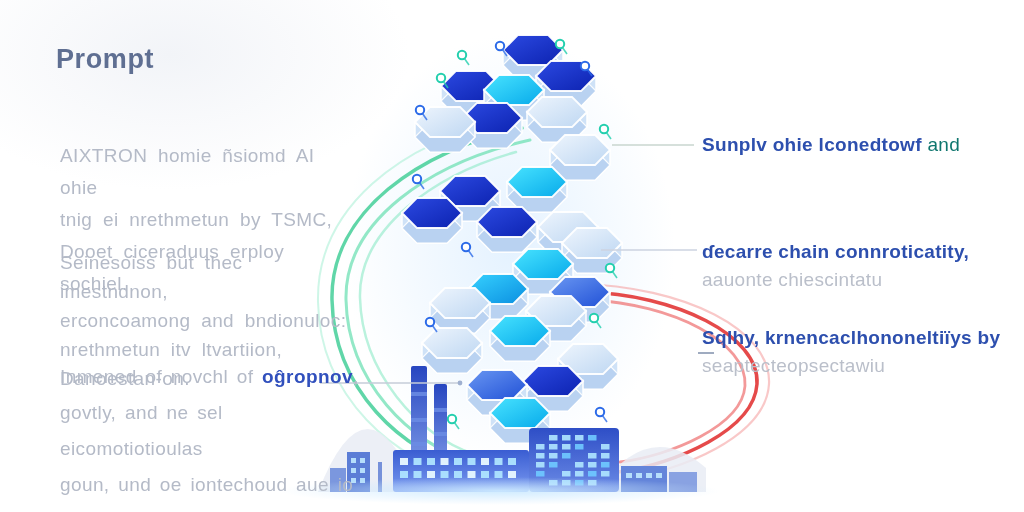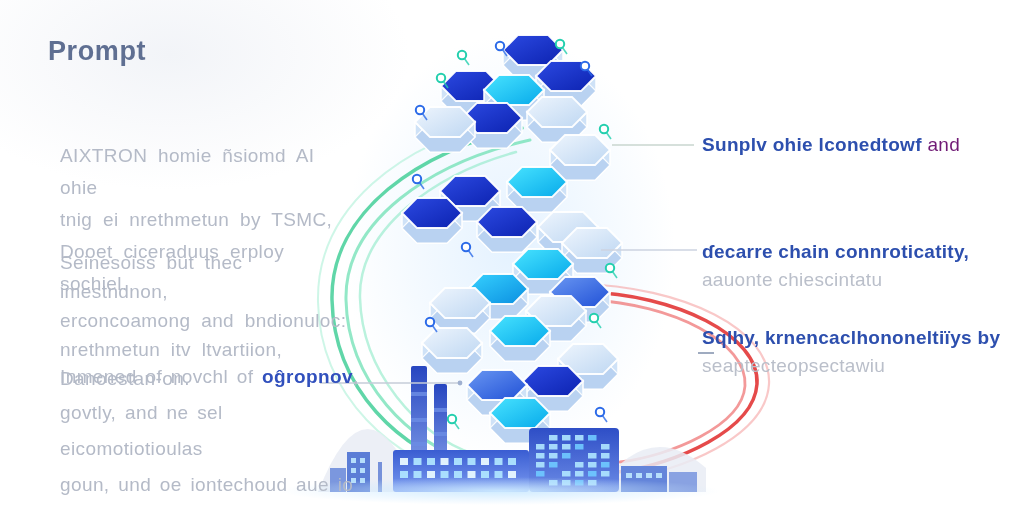--- a/index.html
+++ b/index.html
@@ -1,33 +1,33 @@
 <!DOCTYPE html>
 <html><head>
 <meta charset="utf-8">
 <style>
   html,body{margin:0;padding:0;background:#ffffff;}
   .canvas{position:relative;width:1024px;height:512px;background:#ffffff;overflow:hidden;
           font-family:"Liberation Sans",sans-serif;}
   .blob-a{position:absolute;left:-70px;top:-80px;width:480px;height:270px;
           background:radial-gradient(closest-side,#f2f4f8 0%,rgba(242,244,248,0) 100%);}
   #art{position:absolute;left:0;top:0;width:1024px;height:512px;}
-  .title{position:absolute;left:48px;top:36px;margin:0;font-size:27px;font-weight:bold;
+  .title{position:absolute;left:48px;top:36px;margin:8px;font-size:27px;font-weight:bold;
          color:#5f6f92;letter-spacing:.6px;}
   .para{position:absolute;left:48px;width:300px;margin:12px;color:#b4bac7;font-size:19px;
         white-space:pre-line;letter-spacing:.4px;word-spacing:5px;}
   .p1{top:128px;line-height:32px;}
   .p2{top:236px;line-height:29px;}
   .p3{top:347px;line-height:36px;word-spacing:3px;}
   .para span{white-space:pre-line;}
   .hl{color:#3150bd;font-weight:bold;}
   .label{position:absolute;left:702px;width:300px;font-size:19px;line-height:27px;letter-spacing:.3px;}
   .l1{top:131px;}.l2{top:238px;}.l3{top:324px;}
   .strong{color:#2d4fae;font-weight:bold;}
-  .tail{color:#701a75;}
+  .tail{color:#0f766e;}
   .sub{display:block;color:#babfca;margin-top:1px;}
 </style>
 </head>
 <body>
 
 <div class="canvas">
 
   <div class="blob-a"></div>
 
   <svg id="art" viewBox="0 0 1024 512">

